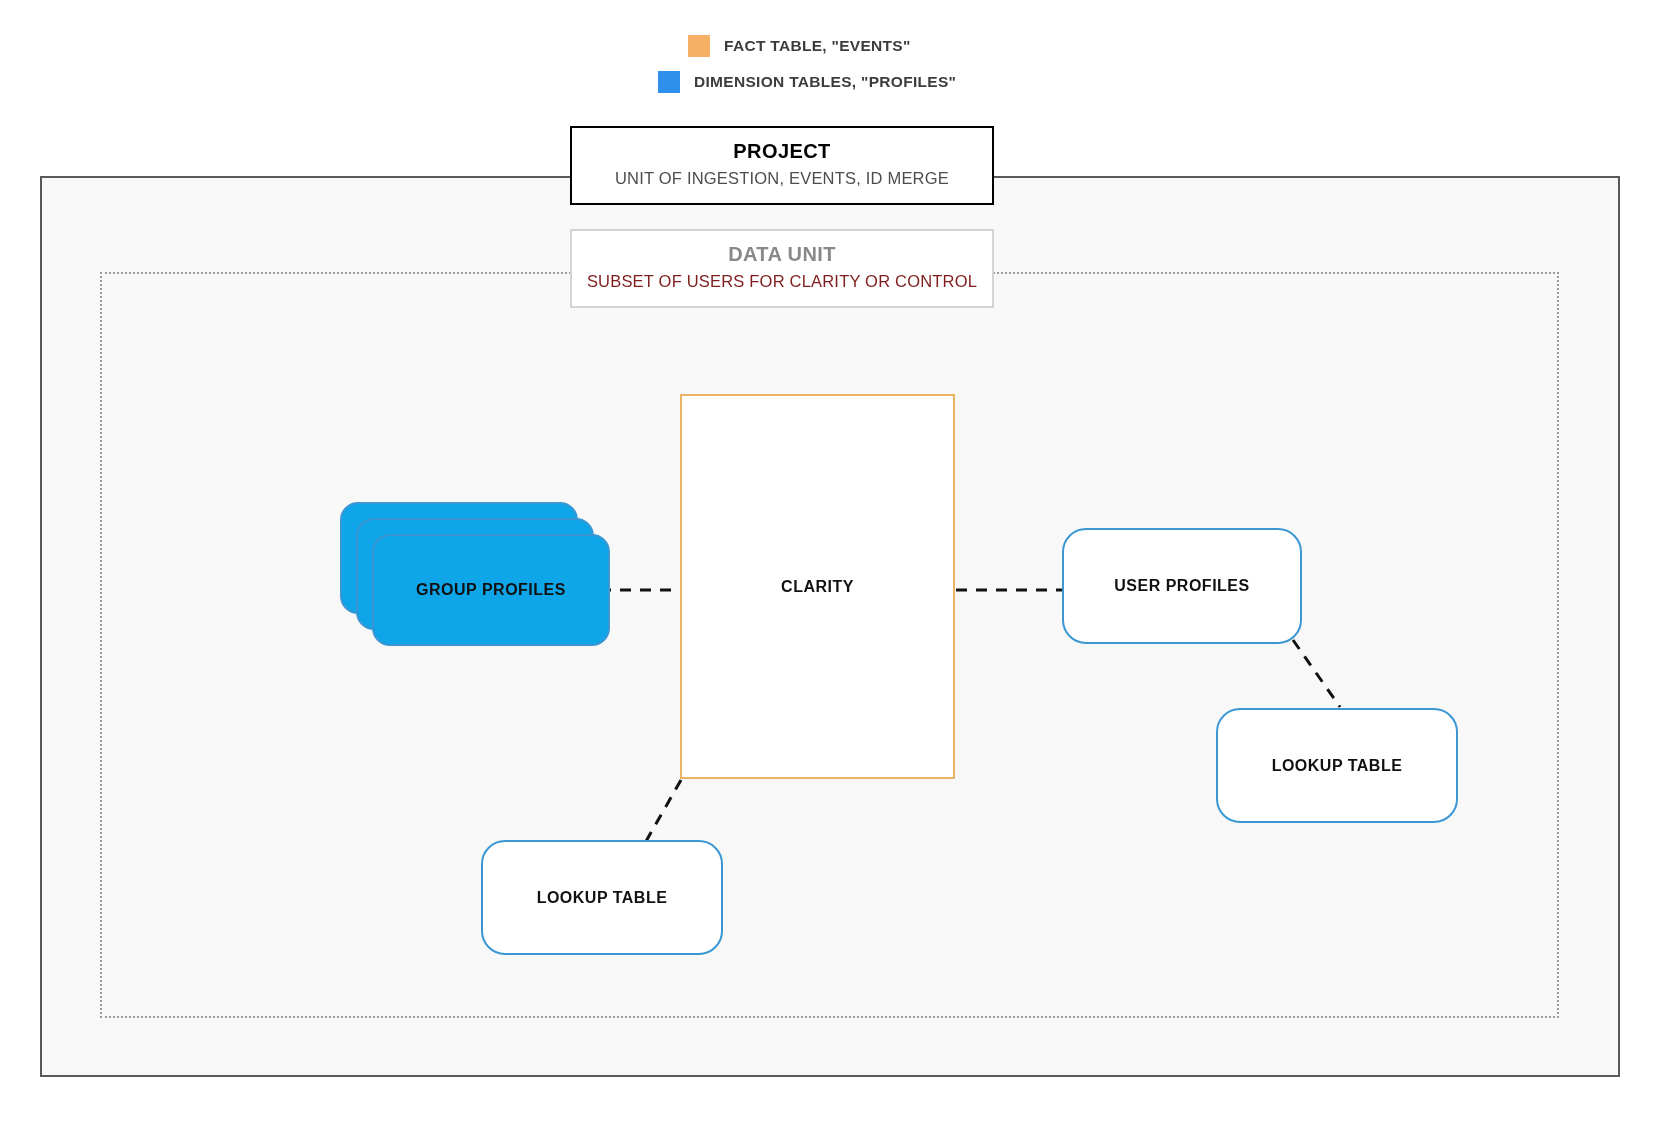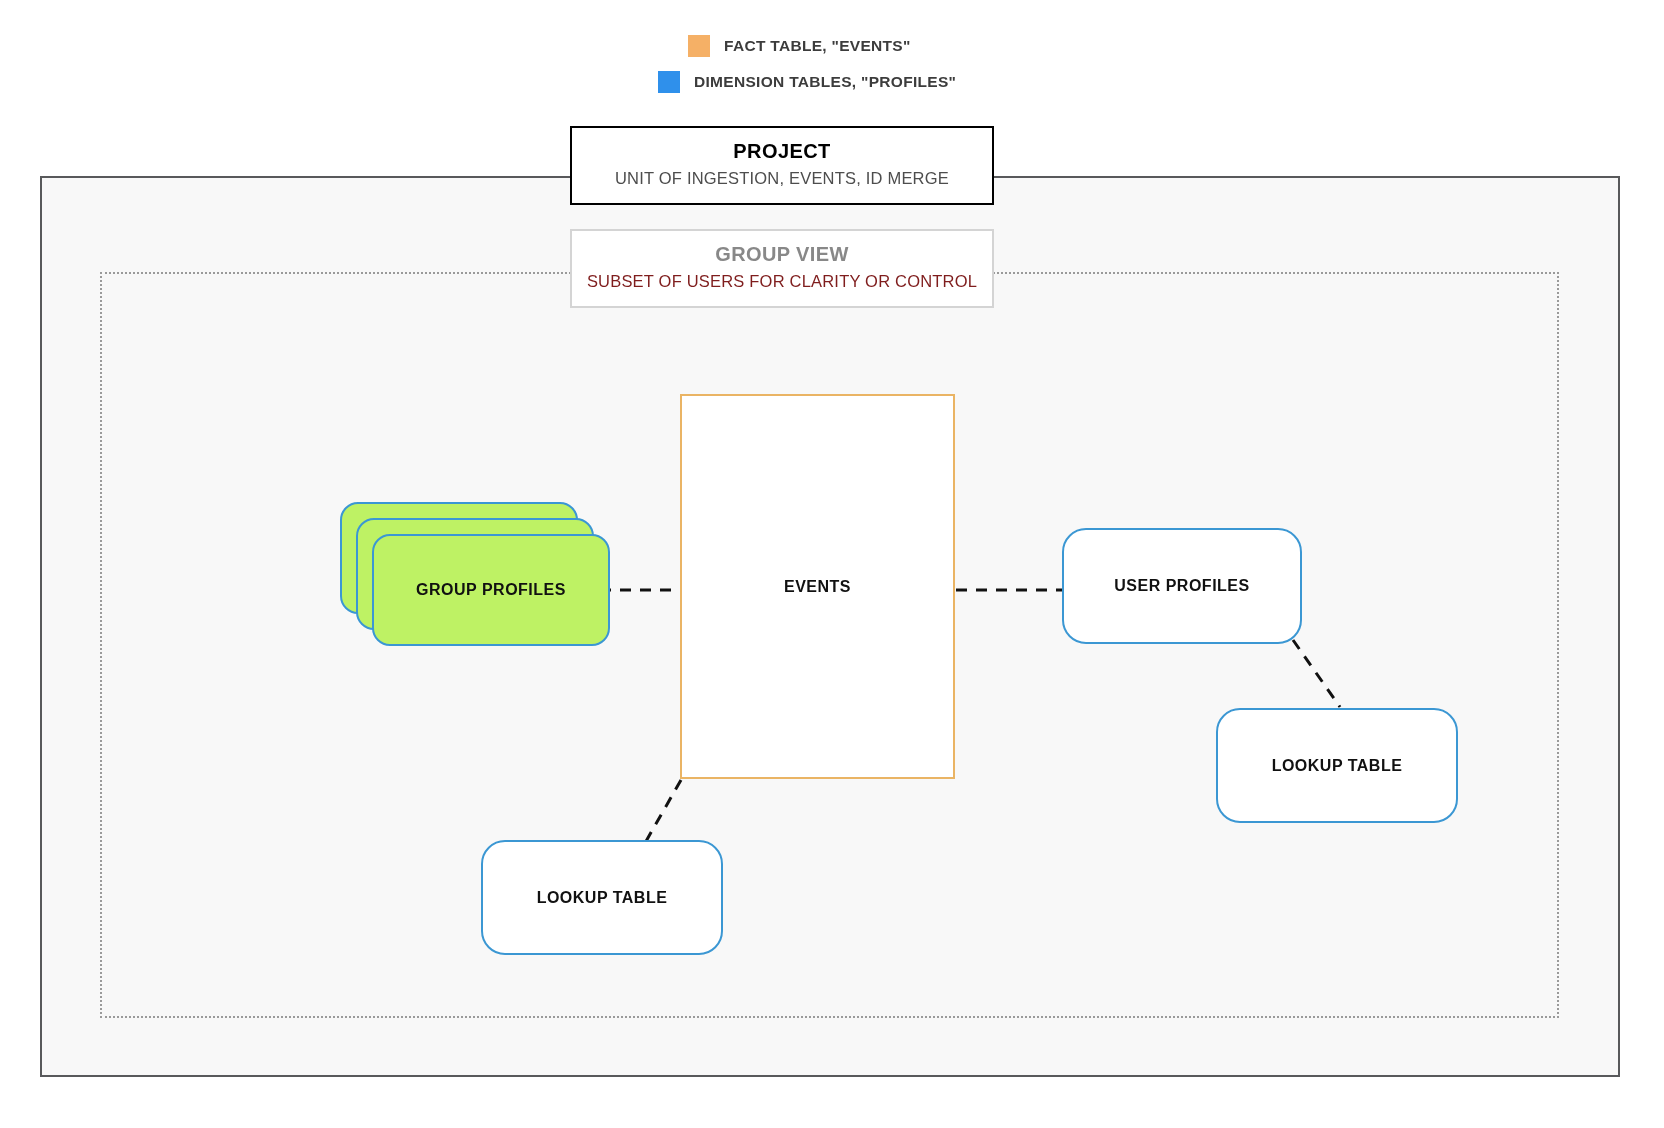--- a/index.html
+++ b/index.html
@@ -159,21 +159,21 @@
     width: 270px;
     height: 146px;
   }
   .stack-card {
     position: absolute;
     box-sizing: border-box;
     width: 238px;
     height: 112px;
     border: 2.5px solid #3b97d3;
     border-radius: 18px;
-    background: #bef264;
+    background: #0ea5e9;
   }
   .stack-card.c1 { left: 0px;  top: 0px;  }
   .stack-card.c2 { left: 16px; top: 16px; }
   .stack-card.c3 {
     left: 32px; top: 32px;
     display: flex;
     align-items: center;
     justify-content: center;
   }
 
@@ -236,26 +236,26 @@
 
     <line x1="1293" y1="640" x2="1340" y2="707" stroke="#111111" stroke-width="3" stroke-dasharray="11 9"></line>
   </svg>
 
   <div class="title-card project-card">
     <div class="tc-title">PROJECT</div>
     <div class="tc-sub">UNIT OF INGESTION, EVENTS, ID MERGE</div>
   </div>
 
   <div class="title-card dataview-card">
-    <div class="tc-title">GROUP VIEW</div>
+    <div class="tc-title">DATA UNIT</div>
     <div class="tc-sub">SUBSET OF USERS FOR CLARITY OR CONTROL</div>
   </div>
 
   <div class="events-box">
-    <span class="node-label">EVENTS</span>
+    <span class="node-label">CLARITY</span>
   </div>
 
   <div class="stack-wrap">
     <div class="stack-card c1"></div>
     <div class="stack-card c2"></div>
     <div class="stack-card c3">
       <span class="node-label">GROUP PROFILES</span>
     </div>
   </div>
 

